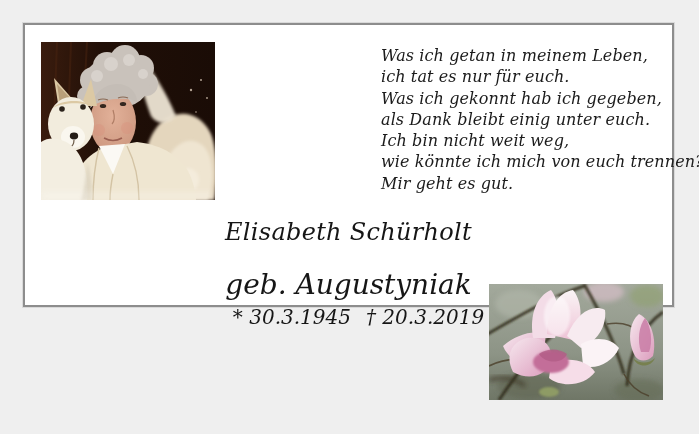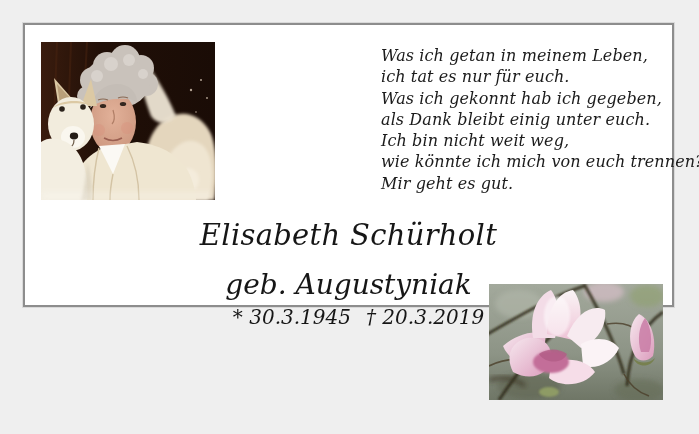--- a/index.html
+++ b/index.html
@@ -21,21 +21,21 @@
   .poem {
     position:absolute; left:381px; top:45px;
     font-style:italic; font-size:16px; line-height:21.3px;
     color:#1b1b1b; letter-spacing:0.1px; white-space:nowrap;
   }
 
   .center-line {
     position:absolute; left:25px; right:27px; text-align:center;
     font-style:italic; color:#161616; white-space:nowrap;
   }
-  .deceased { top:218px; font-size:29px; letter-spacing:0.3px; }
+  .deceased { top:218px; font-size:24px; letter-spacing:0.3px; }
   .maiden   { top:268px; font-size:28px; }
   .dates    { top:305px; font-size:20px;margin-left:20px; }
   .dates .death { margin-left:15px; }
 </style>
 </head>
 <body>
 
 <div class="stage">
 
   <div class="frame"></div>

